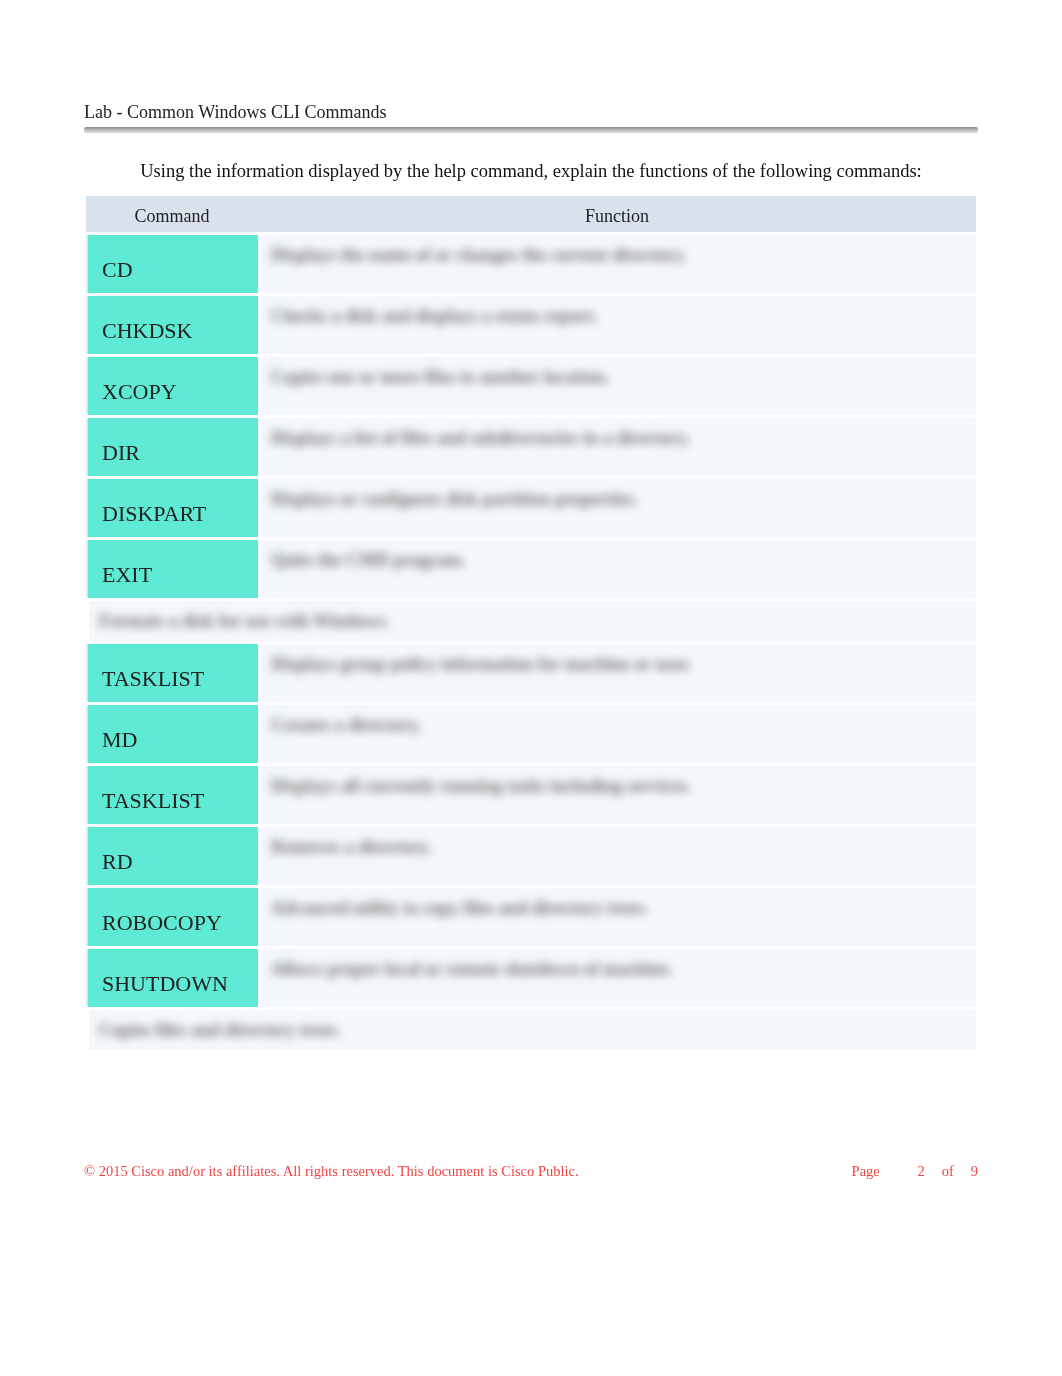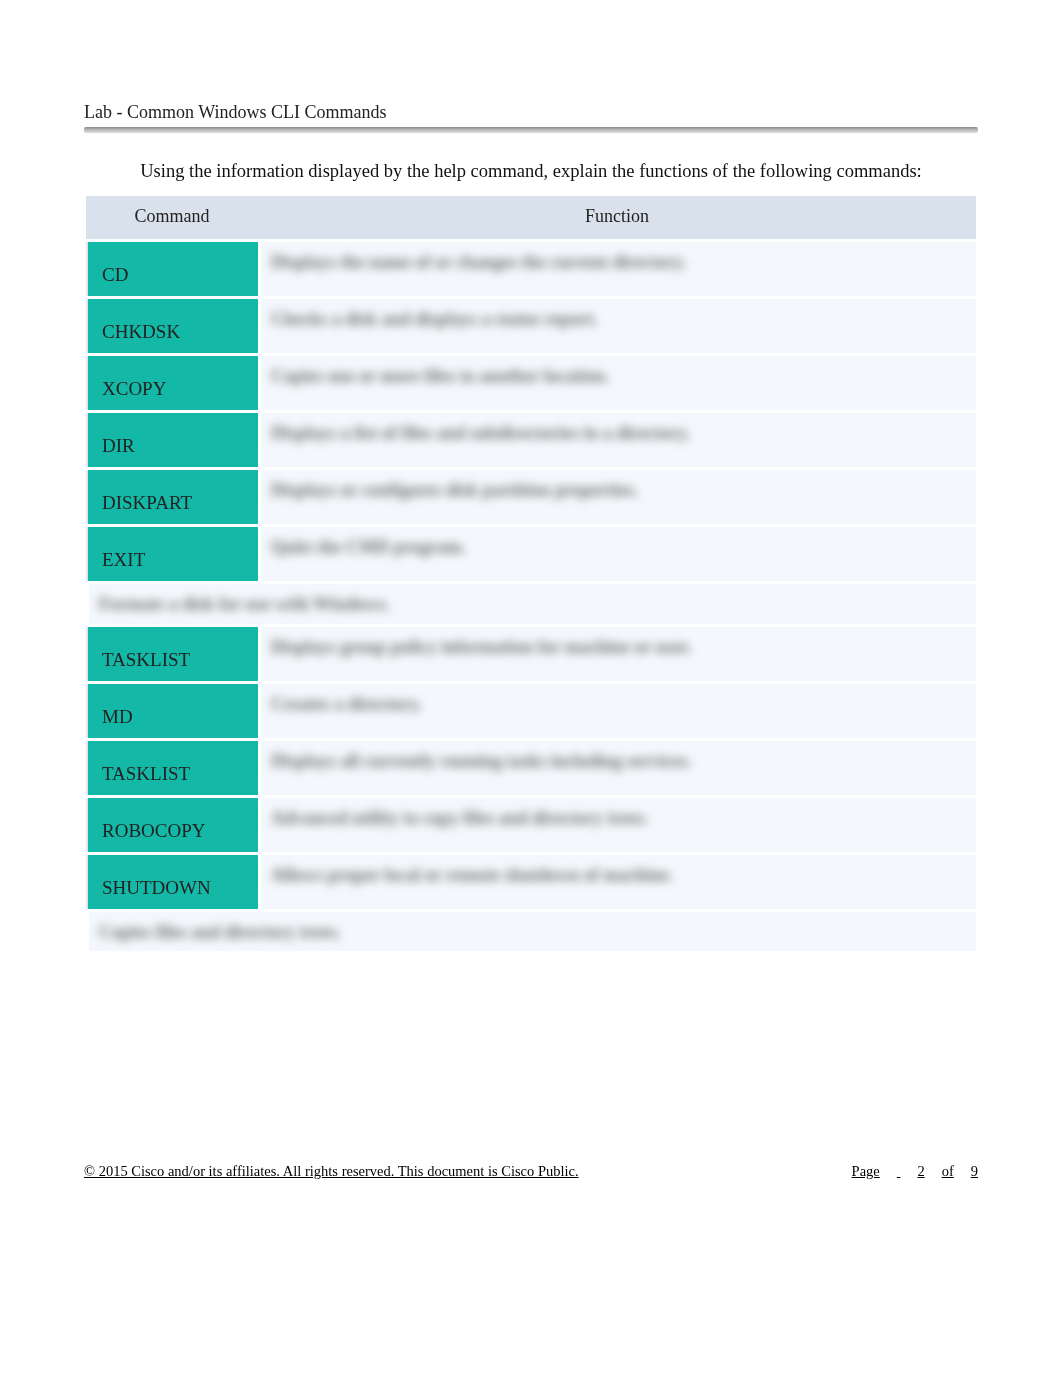--- a/index.html
+++ b/index.html
@@ -52,21 +52,21 @@
     }
     
     .thead {
       display: flex;
       background: #d9e2ec;
     }
     
     .th {
       font-size: 18px;
       color: #222;
-      padding: 10px 0 12px 0;
+      padding: 10px 0 5px 0;
       text-align: center;
     }
     
     .col-command {
       width: 172px;
       flex: 0 0 172px;
     }
     
     .col-function {
       flex: 1;
@@ -79,23 +79,23 @@
     
     .tr {
       display: flex;
       position: relative;
       border-top: 3px solid #ffffff;
     }
     
     .td-command {
       width: 172px;
       flex: 0 0 172px;
-      background: #14b8a6;
+      background: #5eead4;
       padding: 22px 0 10px 14px;
-      font-size: 19px;
+      font-size: 22px;
       color: #222;
       border-left: 2px solid #dfe6ef;
       display: flex;
       align-items: flex-end;
       min-height: 52px;
     }
     
     .td-function {
       flex: 1;
       background: #f4f7fb;
@@ -117,22 +117,21 @@
     }
     
     .footer {
       position: absolute;
       bottom: 196px;
       left: 84px;
       right: 84px;
       display: flex;
       justify-content: space-between;
       font-size: 14.5px;
-      color: #000000;
-      text-decoration: underline;
+      color: #ef4444;
     }
     
     .footer-right {
       display: flex;
       gap: 17px;
     }
   </style>
 </head>
 <body>
 
@@ -199,20 +198,26 @@
         <div class="tr">
           <div class="td-command">MD</div>
           <div class="td-function">
             <span class="blur-text">Creates a directory.</span>
           </div>
         </div>
         <div class="tr">
           <div class="td-command">TASKLIST</div>
           <div class="td-function">
             <span class="blur-text">Displays all currently running tasks including services.</span>
+          </div>
+        </div>
+        <div class="tr">
+          <div class="td-command">RD</div>
+          <div class="td-function">
+            <span class="blur-text">Removes a directory.</span>
           </div>
         </div>
         <div class="tr">
           <div class="td-command">ROBOCOPY</div>
           <div class="td-function">
             <span class="blur-text">Advanced utility to copy files and directory trees.</span>
           </div>
         </div>
         <div class="tr">
           <div class="td-command">SHUTDOWN</div>

